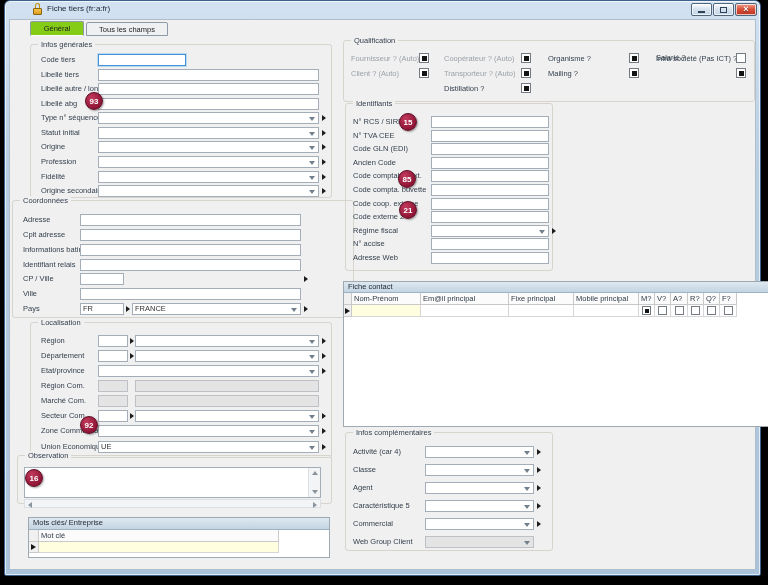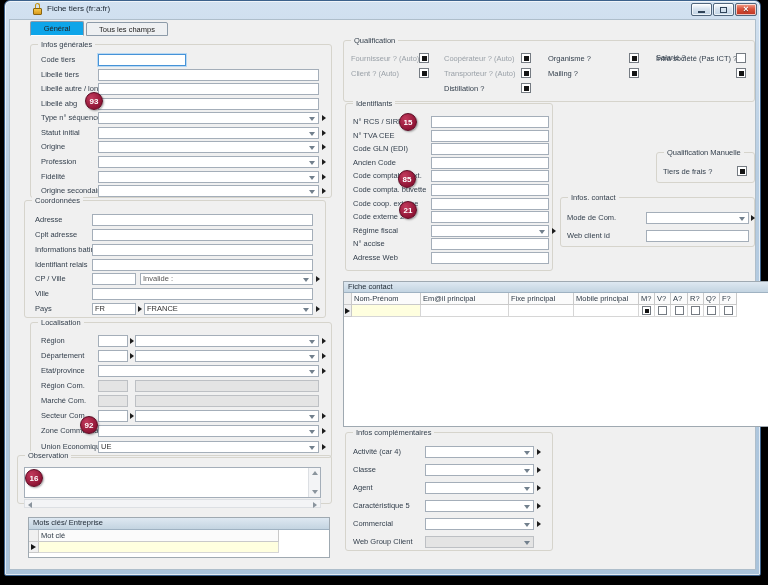--- a/index.html
+++ b/index.html
@@ -23,21 +23,21 @@
           background:linear-gradient(#fdfeff,#d7e3ef 45%,#c2d4e5); box-shadow: inset 0 0 0 1px rgba(255,255,255,.7); }
   .wbtn.close { width:22px; background:linear-gradient(#f3a38e,#d9533c 45%,#bd3220); }
   .glyph-min { width:7px; height:2px; background:#2f4358; margin-top:5px; }
   .glyph-max { width:7px; height:6px; border:1.5px solid #2f4358; background:transparent; }
   .glyph-close { color:#fff; font-size:9px; font-weight:bold; line-height:9px; text-shadow:0 1px 1px rgba(0,0,0,.5); }
 
   .client { position:absolute; left:9px; top:19px; width:747px; height:551px; background:#f0f0f0; border:1px solid #aebecb; }
 
   .tab { position:absolute; display:flex; align-items:center; justify-content:center; font-size:7.5px; color:#222;
          background:#eef0f2; border:1px solid #8d9ba9; border-radius:2px 2px 0 0; }
-  .tab.sel { background:#0ea5e9; border-bottom:1px solid #fbfcfd; z-index:3;justify-content:center; }
+  .tab.sel { background:#84cc16; border-bottom:1px solid #fbfcfd; z-index:3;justify-content:center; }
 
   
   .grp { position:absolute; border:1px solid #d6d4cc; border-radius:3px; }
   .gt { position:absolute; top:-5px; left:7px; background:#f0f0f0; padding:0 3px; font-size:7.5px; line-height:9px; color:#35414e; white-space:nowrap; }
   .lbl { position:absolute; font-size:7.5px; line-height:10px; color:#35414e; white-space:nowrap; }
   .lbl.dis { color:#9aa1a8; }
   .txt { position:absolute; height:12px; background:#fff; border:1px solid #a4aeb9; font-size:7.5px; line-height:10px; color:#333; padding:0 2px; }
   .txt.dis { background:#e4e4e4; border-color:#bdc0c4; }
   .txt.focus { border-color:#4693d8; box-shadow:0 0 0 1px #b9d8f2; }
   .dd { position:absolute; height:12px; background:#fff; border:1px solid #a4aeb9; font-size:7.5px; line-height:10px; color:#333; padding:0 10px 0 2px; }
@@ -144,33 +144,32 @@
         <span class="chev"></span>
       </div>
     <span class="arr" style="left:291px;top:129px"></span>
     <span class="lbl" style="left:10px;top:141px">Origine secondaire</span>
     <div class="dd" style="left:67px;top:140px;width:221px">
         <span class="chev"></span>
       </div>
     <span class="arr" style="left:291px;top:143px"></span>
   </div>
 
-  <div class="grp" style="left:24px;top:200px;width:302px;height:118px">
+  <div class="grp" style="left:12px;top:200px;width:342px;height:118px">
     <span class="gt">Coordonnées</span>
     <span class="lbl" style="left:10px;top:14px">Adresse</span>
     <div class="txt" style="left:67px;top:13px;width:221px"></div>
     <span class="lbl" style="left:10px;top:29px">Cplt adresse</span>
     <div class="txt" style="left:67px;top:28px;width:221px"></div>
     <span class="lbl" style="left:10px;top:44px">Informations batiment</span>
     <div class="txt" style="left:67px;top:43px;width:221px"></div>
     <span class="lbl" style="left:10px;top:59px">Identifiant relais</span>
     <div class="txt" style="left:67px;top:58px;width:221px"></div>
     <span class="lbl" style="left:10px;top:73px">CP / Ville</span>
     <div class="txt" style="left:67px;top:72px;width:44px"></div>
-    <div class="dd" style="left:115px;top:72px;width:173px"><span class="val-grey">Invalide :</span><span class="chev"></span></div>
     <span class="arr" style="left:291px;top:75px"></span>
     <span class="lbl" style="left:10px;top:88px">Ville</span>
     <div class="txt" style="left:67px;top:87px;width:221px"></div>
     <span class="lbl" style="left:10px;top:103px">Pays</span>
     <div class="txt" style="left:67px;top:102px;width:44px"><span>FR</span></div>
     <span class="arr" style="left:113px;top:105px"></span>
     <div class="dd" style="left:119px;top:102px;width:169px"><span>FRANCE</span><span class="chev"></span></div>
     <span class="arr" style="left:291px;top:105px"></span>
   </div>
 
@@ -303,38 +302,21 @@
         <span class="chev"></span>
       </div>
     <span class="arr" style="left:206px;top:124px"></span>
     <span class="lbl" style="left:7px;top:135px">N° accise</span>
     <div class="txt" style="left:85px;top:134px;width:118px"></div>
     <span class="lbl" style="left:7px;top:149px">Adresse Web</span>
     <div class="txt" style="left:85px;top:148px;width:118px"></div>
   </div>
 
 
-  <div class="grp" style="left:656px;top:152px;width:99px;height:31px">
-    <span class="gt">Qualification Manuelle</span>
-    <span class="lbl" style="left:6px;top:14px">Tiers de frais ?</span>
-    <span class="cb" style="left:80px;top:13px">
-        <span class="f"></span>
-      </span>
-  </div>
-
-  <div class="grp" style="left:560px;top:197px;width:195px;height:50px">
-    <span class="gt">Infos. contact</span>
-    <span class="lbl" style="left:6px;top:15px">Mode de Com.</span>
-    <div class="dd" style="left:85px;top:14px;width:103px">
-        <span class="chev"></span>
-      </div>
-    <span class="arr" style="left:190px;top:17px"></span>
-    <span class="lbl" style="left:6px;top:33px">Web client id</span>
-    <div class="txt" style="left:85px;top:32px;width:103px"></div>
-  </div>
+
 
   <div class="panel" style="left:343px;top:281px;width:492px;height:146px">
     <div class="phd">Fiche contact</div>
     <div class="rowsel" style="left:0;top:11px;width:8px;height:12px"></div>
     <div class="gh" style="left:8px;top:11px;width:69px;height:12px">Nom-Prénom</div>
     <div class="gh" style="left:77px;top:11px;width:88px;height:12px">Em@il principal</div>
     <div class="gh" style="left:165px;top:11px;width:65px;height:12px">Fixe principal</div>
     <div class="gh" style="left:230px;top:11px;width:65px;height:12px">Mobile principal</div>
     <div class="gh" style="left:295px;top:11px;width:16px;height:12px">M?</div>
     <div class="gh" style="left:311px;top:11px;width:16px;height:12px">V?</div>

